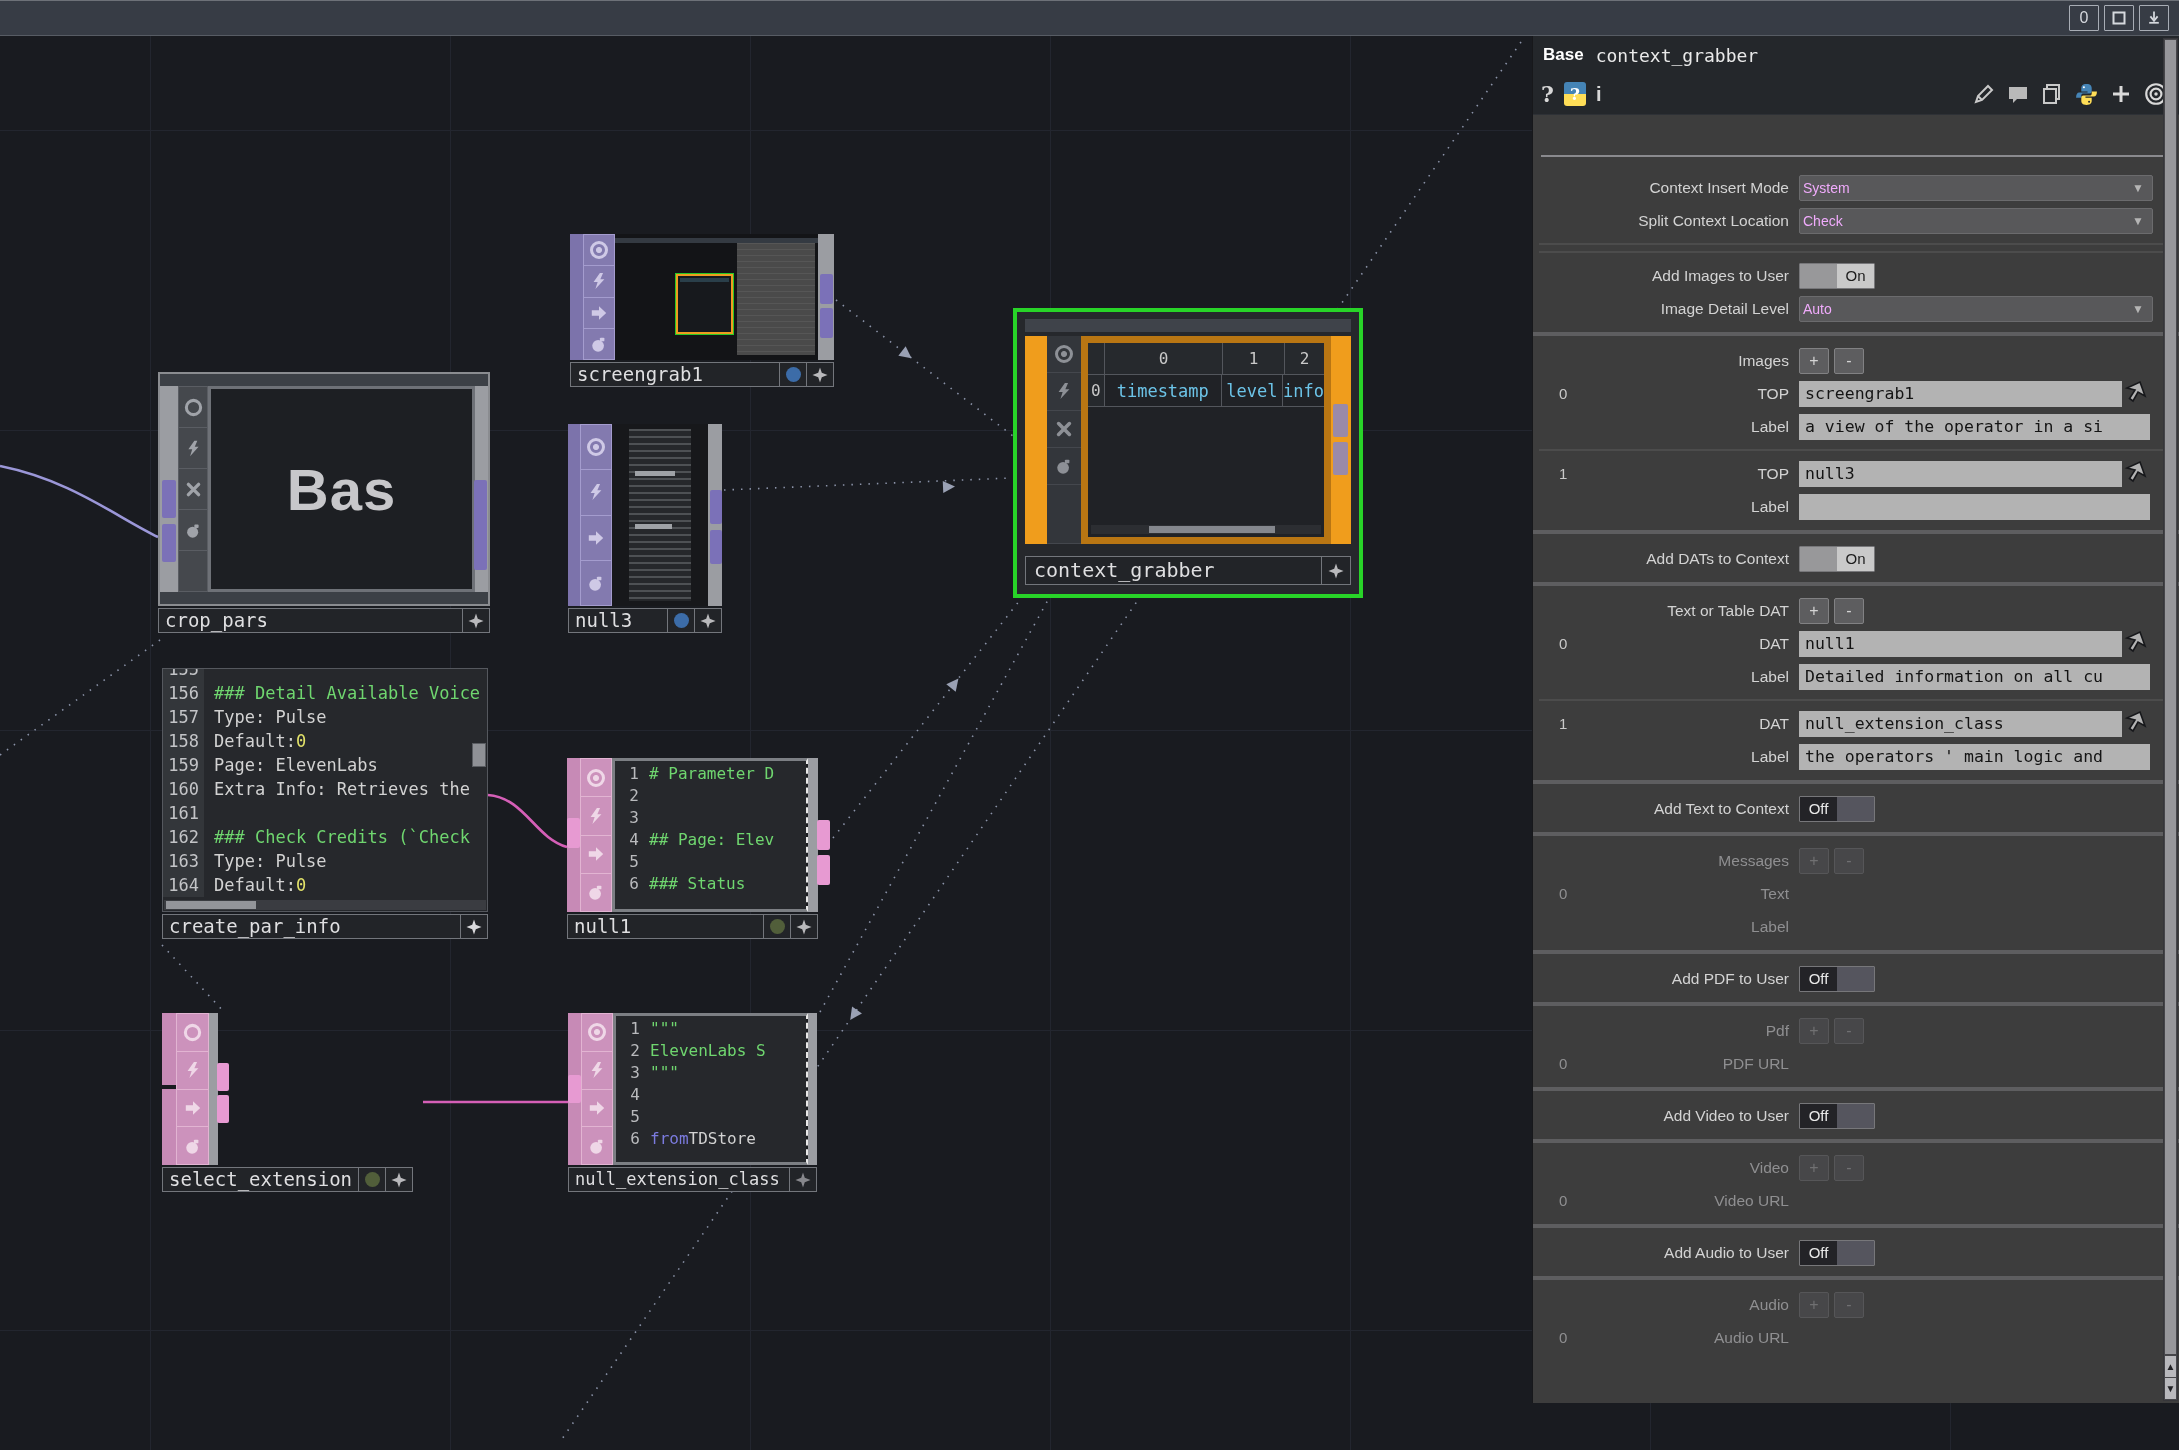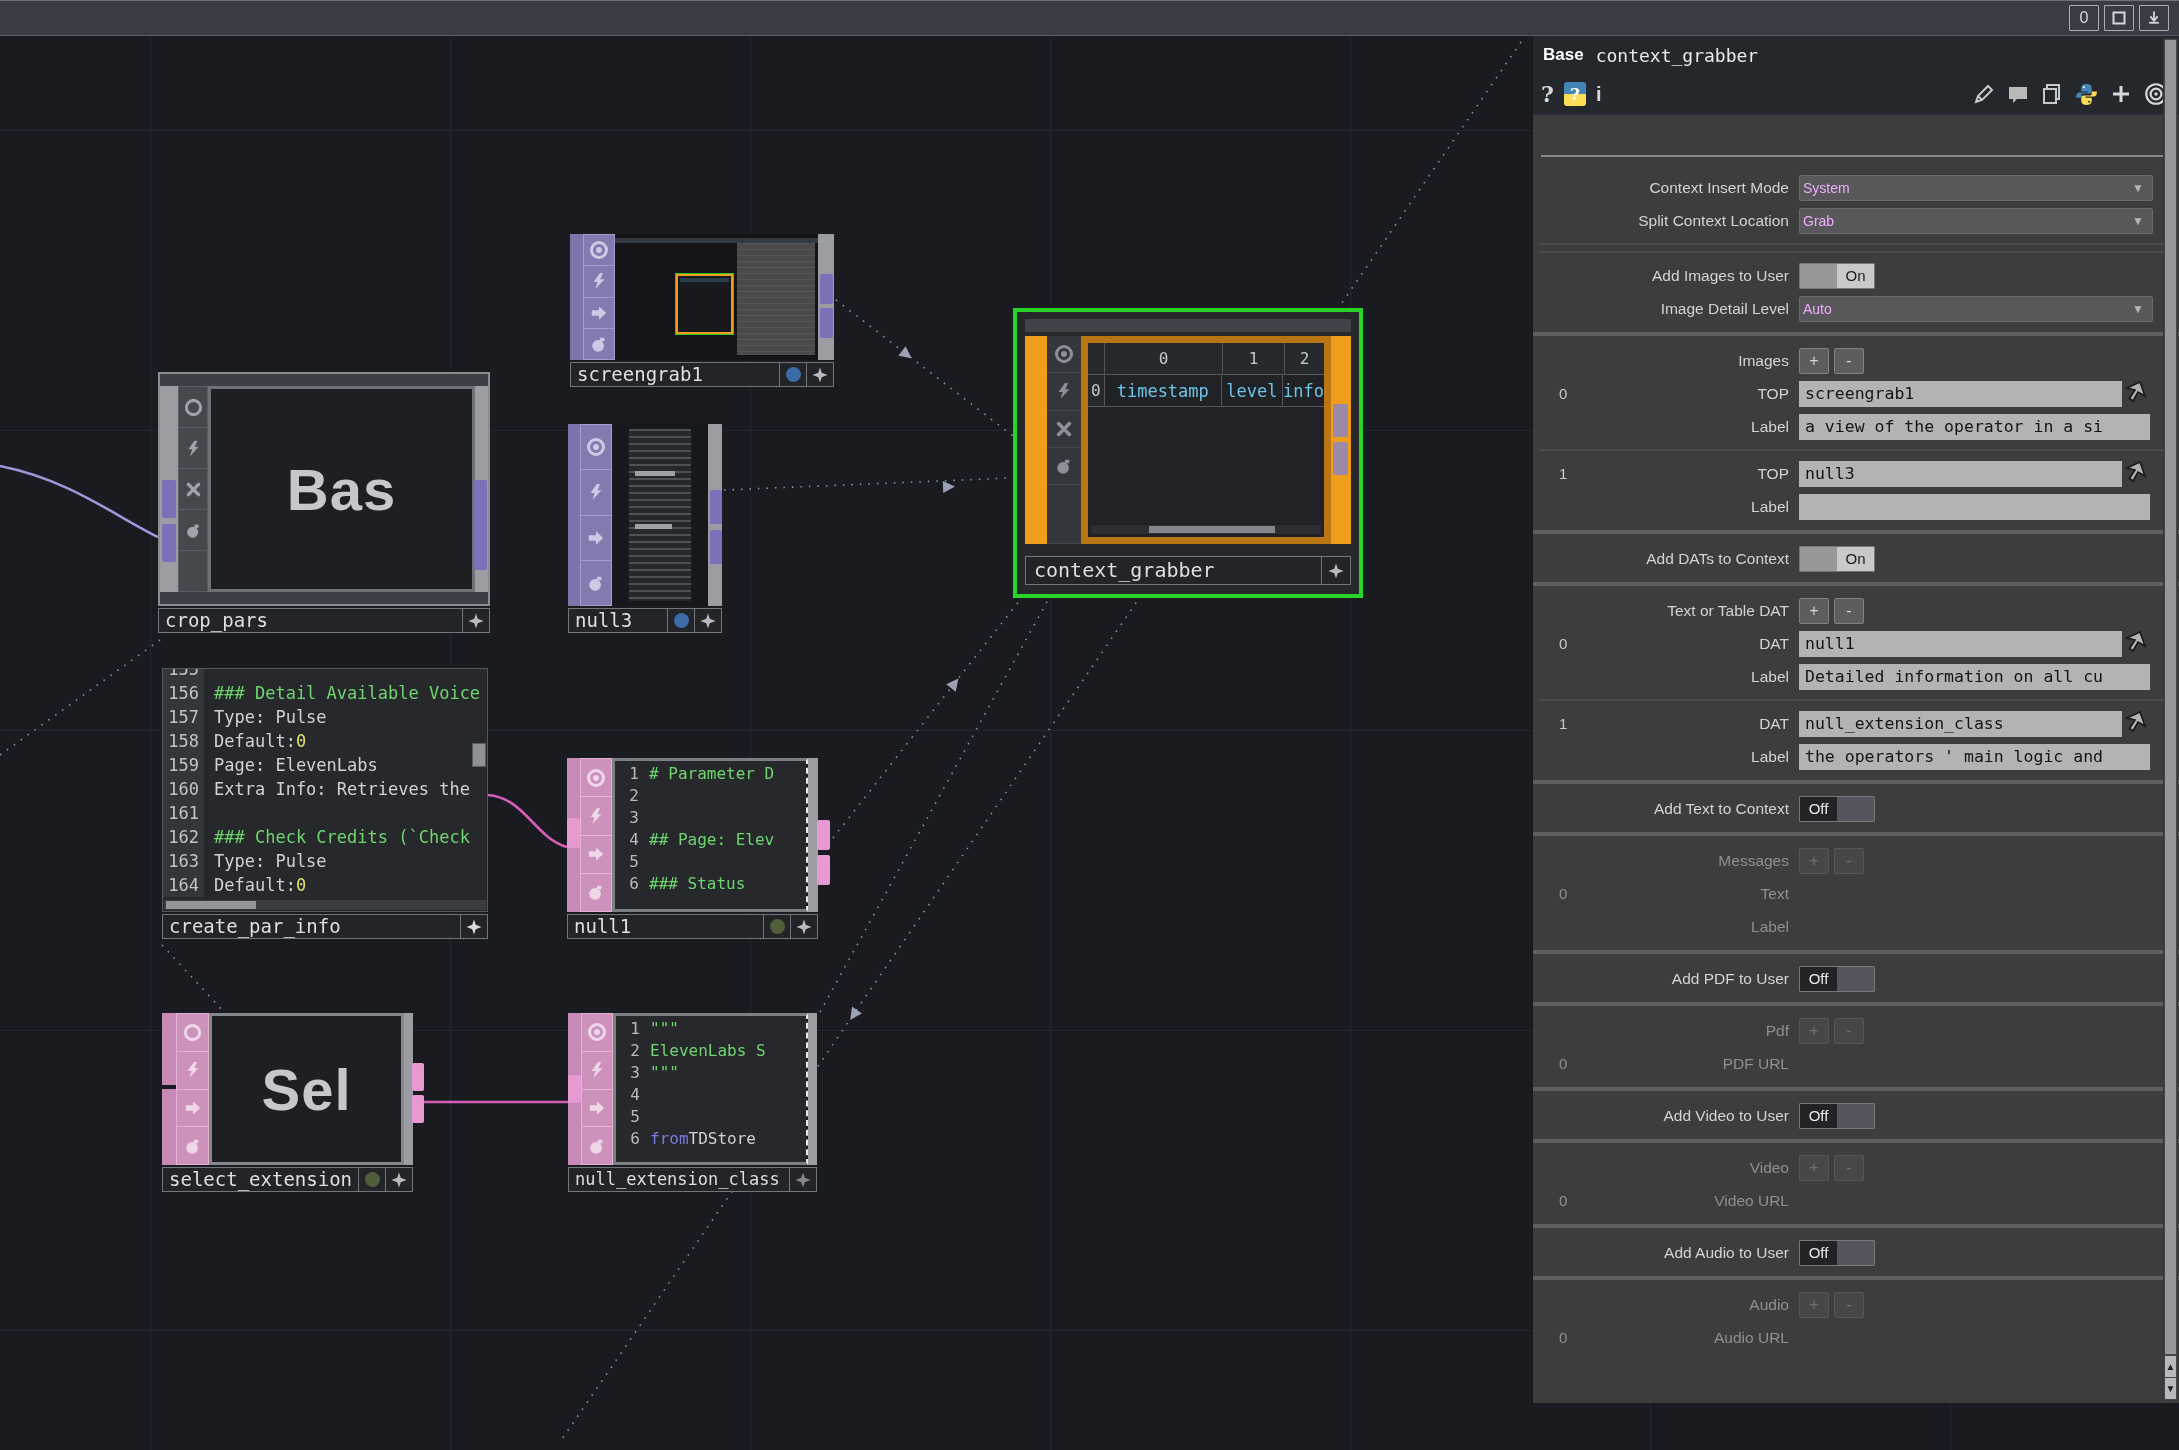--- a/index.html
+++ b/index.html
@@ -533,23 +533,20 @@
               <svg width="18" height="18" viewBox="0 0 20 20">
                 <use href="#i-arrow" fill="#efd7e7"></use>
               </svg>
             </div>
           <div class="cell">
               <svg width="18" height="18" viewBox="0 0 20 20">
                 <use href="#i-bomb" fill="#efd7e7"></use>
               </svg>
             </div>
         </div>
-        <div class="nthumb" style="background:#1d1f23;border:3px solid #84878c;">
-          <div class="bigtxt">Sel</div>
-        </div>
         <div class="grayedge" style="width:9px;">
           <div class="tab" style="right:-11px;top:50px;width:12px;height:28px;background:#e79ad2;"></div>
           <div class="tab" style="right:-11px;top:82px;width:12px;height:28px;background:#e79ad2;"></div>
         </div>
       </div>
     </div>
     <div class="namerow">
       <span class="nm">select_extension</span>
       <span class="cellb">
           <span class="dot" style="background:#515e3a;"></span>
@@ -753,21 +750,21 @@
           <span class="ddval">System</span>
           <span class="ddarrow">▼</span>
         </div>
           </div>
       </div>
 
       <div class="prow">
         <span class="plabel">Split Context Location</span>
         <div class="pval">
             <div class="dropdown">
-          <span class="ddval">Grab</span>
+          <span class="ddval">Check</span>
           <span class="ddarrow">▼</span>
         </div>
           </div>
       </div>
       <div class="sep"></div>
 
       <div class="sep"></div>
 
       <div class="prow">
         <span class="plabel">Add Images to User</span>

